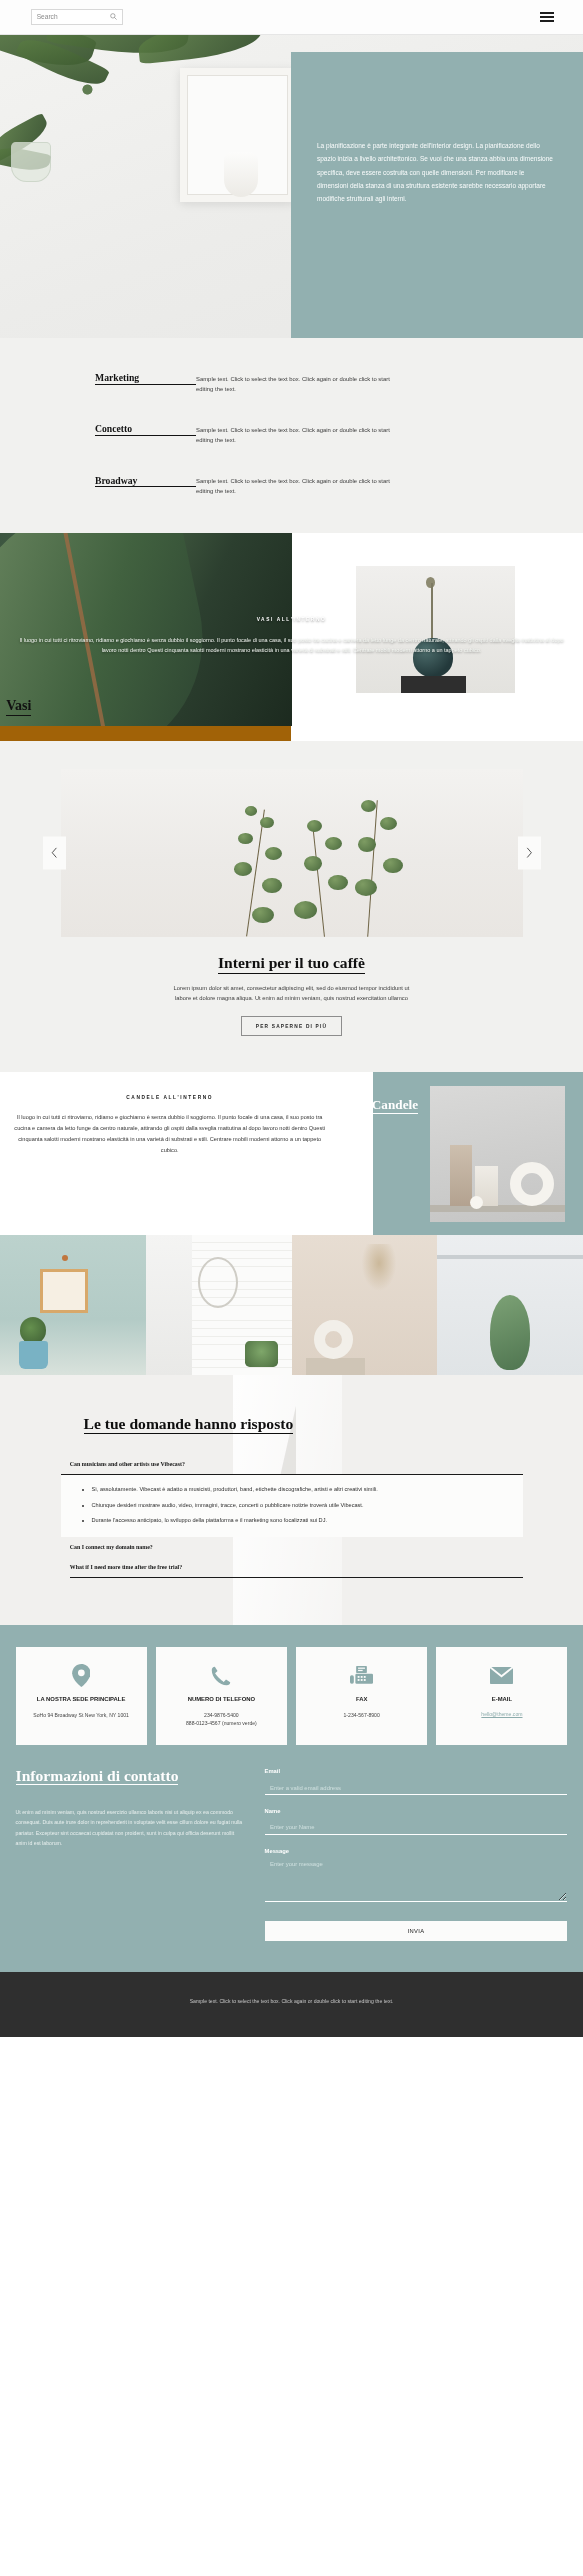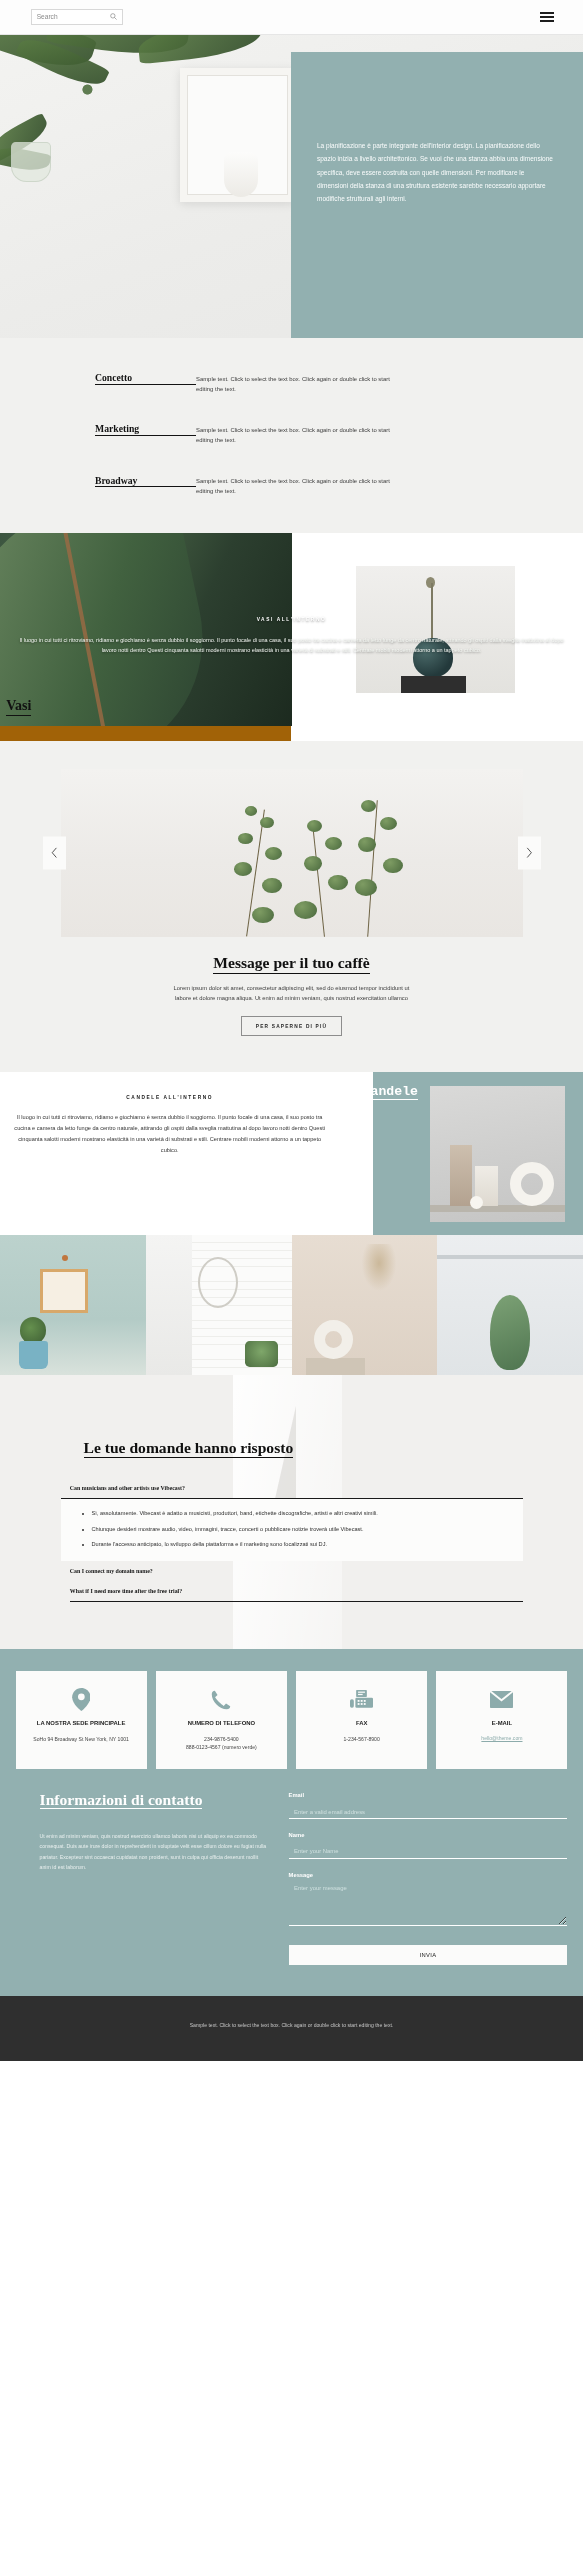--- a/index.html
+++ b/index.html
@@ -248,22 +248,22 @@
   }
   .ball {
     position:absolute; left: 40px; bottom: 12.4px; width: 13.2px; height: 13.2px;
     background: #f7f5f0; border-radius: 50%;
   }
   .cand-shelf {
     position:absolute; left: 0; right: 0; bottom: 9.3px; height: 7.8px;
     background: #b9b5ac;
   }
   .cand-label {
-    position: absolute; right: 165px; top: 12px; z-index: 4;
-    font-family: Liberation Mono, monospace;
+    position: absolute; right: 165px; top: 25px; z-index: 4;
+    font-family: Liberation Serif, serif;
     font-weight: 700; font-size: 13.2px; color: #fff;
     border-bottom: 1.6px solid #fff; padding-bottom: 0.8px;
   }
   .cand-text { width: 327px; padding: 23px 0 0 12.4px; text-align: center; }
   .cand-kicker {
     font-size: 4.8px; font-weight: 700; letter-spacing: 1.6px;
     color: #171717; margin-bottom: 12.4px;
   }
   .cand-body { font-size: 5.6px; line-height: 1.95; color: #343434; }
 
@@ -333,21 +333,21 @@
   }
   .faq::after {
     content:""; position:absolute; left: 46%; top: 31px;
     border-left: 28px solid transparent; border-bottom: 124px solid rgba(190,186,180,.35);
   }
   .faq-inner { position: relative; z-index: 3; width: 462px; margin: 0 auto; }
   .faq-title {
     font-family: "Liberation Serif", serif;
     font-weight: 700; font-size: 15.6px; color: #0f0f0f;
     border-bottom: 1.6px solid #0f0f0f; display: inline-block;
-    margin-left: 23px; padding-bottom: 0.8px; margin-top: 24px;
+    margin-left: 23px; padding-bottom: 0.8px;
   }
   .faq-list { margin-top: 20px; }
   .faq-q {
     font-family: "Liberation Serif", serif;
     font-weight: 700; font-size: 5.9px; color: #141414;
     padding: 7px 0 7px 9.3px;
     border-bottom: 0.8px solid #1a1a1a;
   }
   .faq-q.noline { border-bottom: none; }
   .faq-ans {
@@ -372,21 +372,21 @@
   .card-title {
     font-size: 5.9px; font-weight: 700; color: #1c1c1c;
     line-height: 1.45; margin-bottom: 7px;
   }
   .card-text { font-size: 5.1px; line-height: 1.65; color: #444; }
   .card-link {
     font-size: 5.1px; color: #8cabab; text-decoration: underline; cursor: pointer;
   }
 
   
-  .cform { display: flex; padding: 20px 15.6px 0 15.6px; margin-left: 24px; }
+  .cform { display: flex; padding: 20px 15.6px 0 15.6px; }
   .cform-left { width: 249px; padding-right: 22px; }
   .cform-title {
     font-family: "Liberation Serif", serif;
     font-weight: 700; font-size: 15.6px; color: #fff;
     border-bottom: 1.6px solid #fff; display: inline;
     line-height: 1.45;
     box-decoration-break: clone; -webkit-box-decoration-break: clone;
   }
   .cform-body {
     font-size: 5.2px; line-height: 1.95; color: #e9f0ef;
@@ -454,25 +454,25 @@
       </div>
       <div class="vase-white"></div>
     </div>
     <div class="hero-panel">
       <p>La pianificazione è parte integrante dell'interior design. La pianificazione dello spazio inizia a livello architettonico. Se vuoi che una stanza abbia una dimensione specifica, deve essere costruita con quelle dimensioni. Per modificare le dimensioni della stanza di una struttura esistente sarebbe necessario apportare modifiche strutturali agli interni.</p>
     </div>
   </div>
 
   <div class="features">
     <div class="feat-row">
+      <div class="feat-title">Marketing</div>
+      <div class="feat-desc">Sample text. Click to select the text box. Click again or double click to start editing the text.</div>
+    </div>
+    <div class="feat-row">
       <div class="feat-title">Concetto</div>
-      <div class="feat-desc">Sample text. Click to select the text box. Click again or double click to start editing the text.</div>
-    </div>
-    <div class="feat-row">
-      <div class="feat-title">Marketing</div>
       <div class="feat-desc">Sample text. Click to select the text box. Click again or double click to start editing the text.</div>
     </div>
     <div class="feat-row">
       <div class="feat-title">Broadway</div>
       <div class="feat-desc">Sample text. Click to select the text box. Click again or double click to start editing the text.</div>
     </div>
   </div>
 
   <div class="vasi">
     <div class="vasi-right">
@@ -520,21 +520,21 @@
           <polyline points="9,2 3,9 9,16" fill="none" stroke="#333" stroke-width="1.2"></polyline>
         </svg>
       </div>
       <div class="s-arrow right">
         <svg viewBox="0 0 12 18">
           <polyline points="3,2 9,9 3,16" fill="none" stroke="#333" stroke-width="1.2"></polyline>
         </svg>
       </div>
     </div>
     <div class="slide-caption">
-      <div class="slide-title">Message per il tuo caffè</div>
+      <div class="slide-title">Interni per il tuo caffè</div>
       <p class="slide-text">Lorem ipsum dolor sit amet, consectetur adipiscing elit, sed do eiusmod tempor incididunt ut labore et dolore magna aliqua. Ut enim ad minim veniam, quis nostrud exercitation ullamco</p>
       <button class="slide-btn">PER SAPERNE DI PIÙ</button>
     </div>
   </div>
 
   <div class="candele">
     <div class="cand-panel"></div>
     <div class="cand-photo">
       <div class="cand-shelf"></div>
       <div class="candle-tall"></div>

